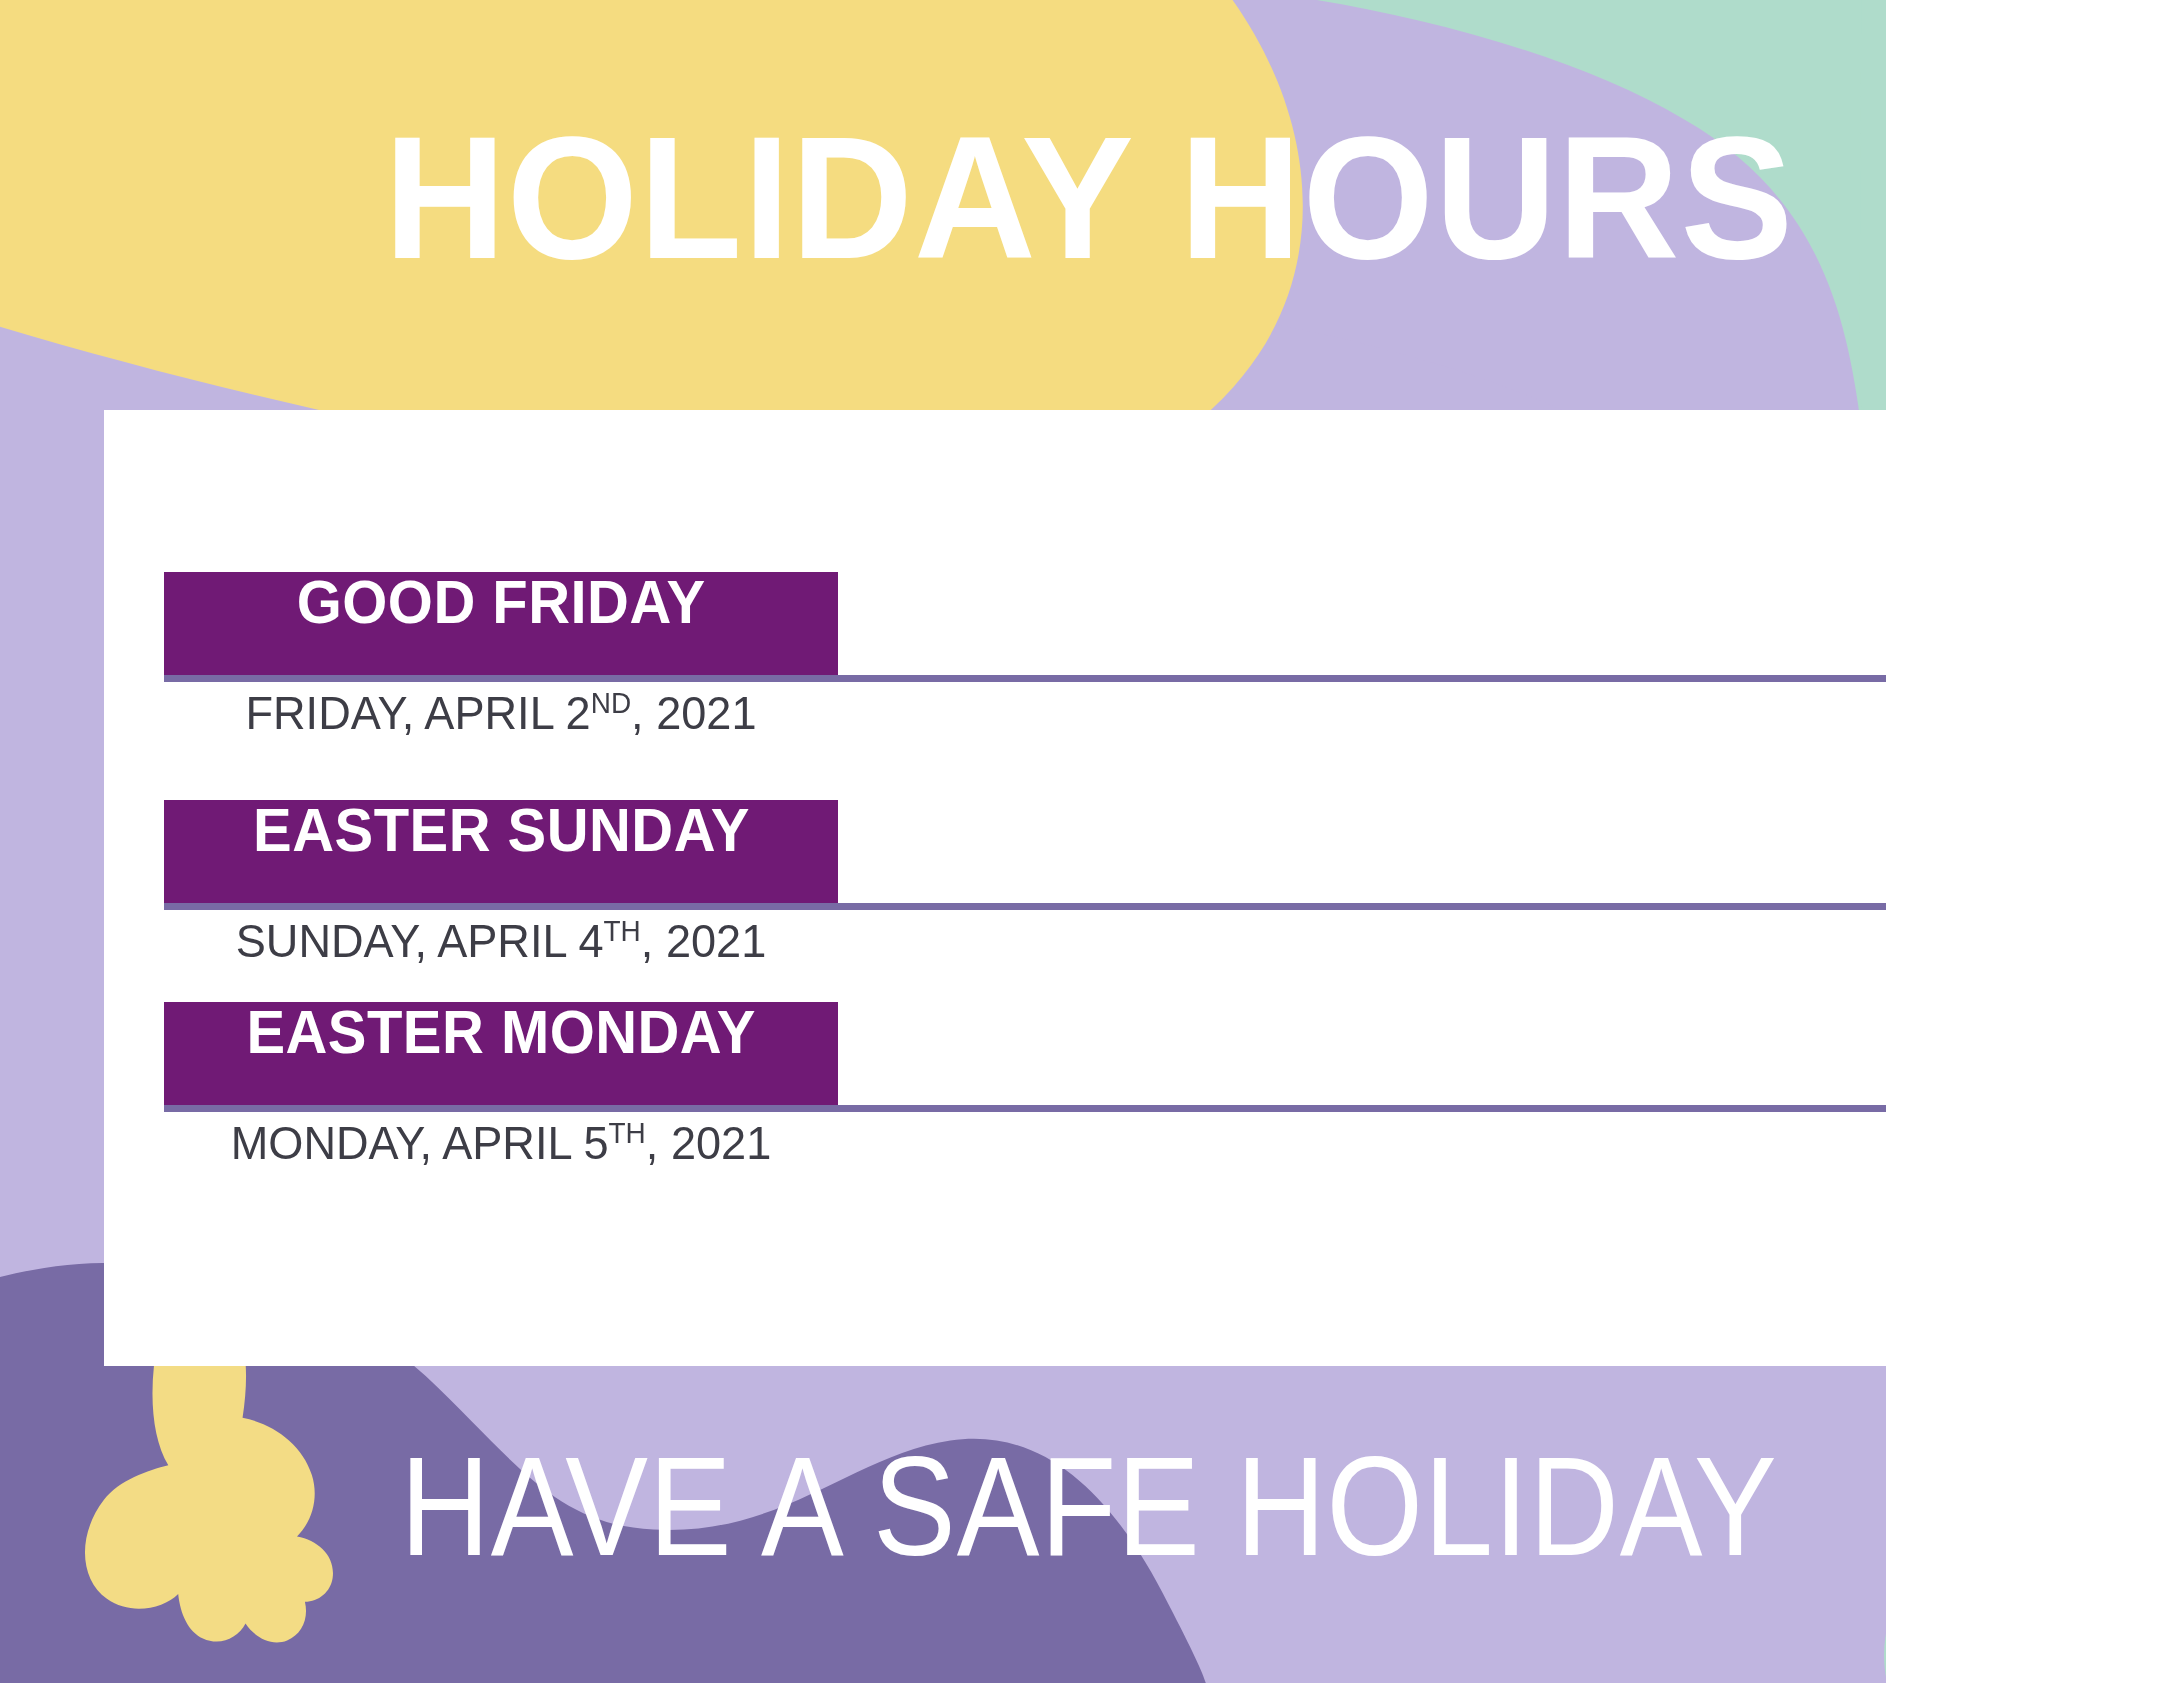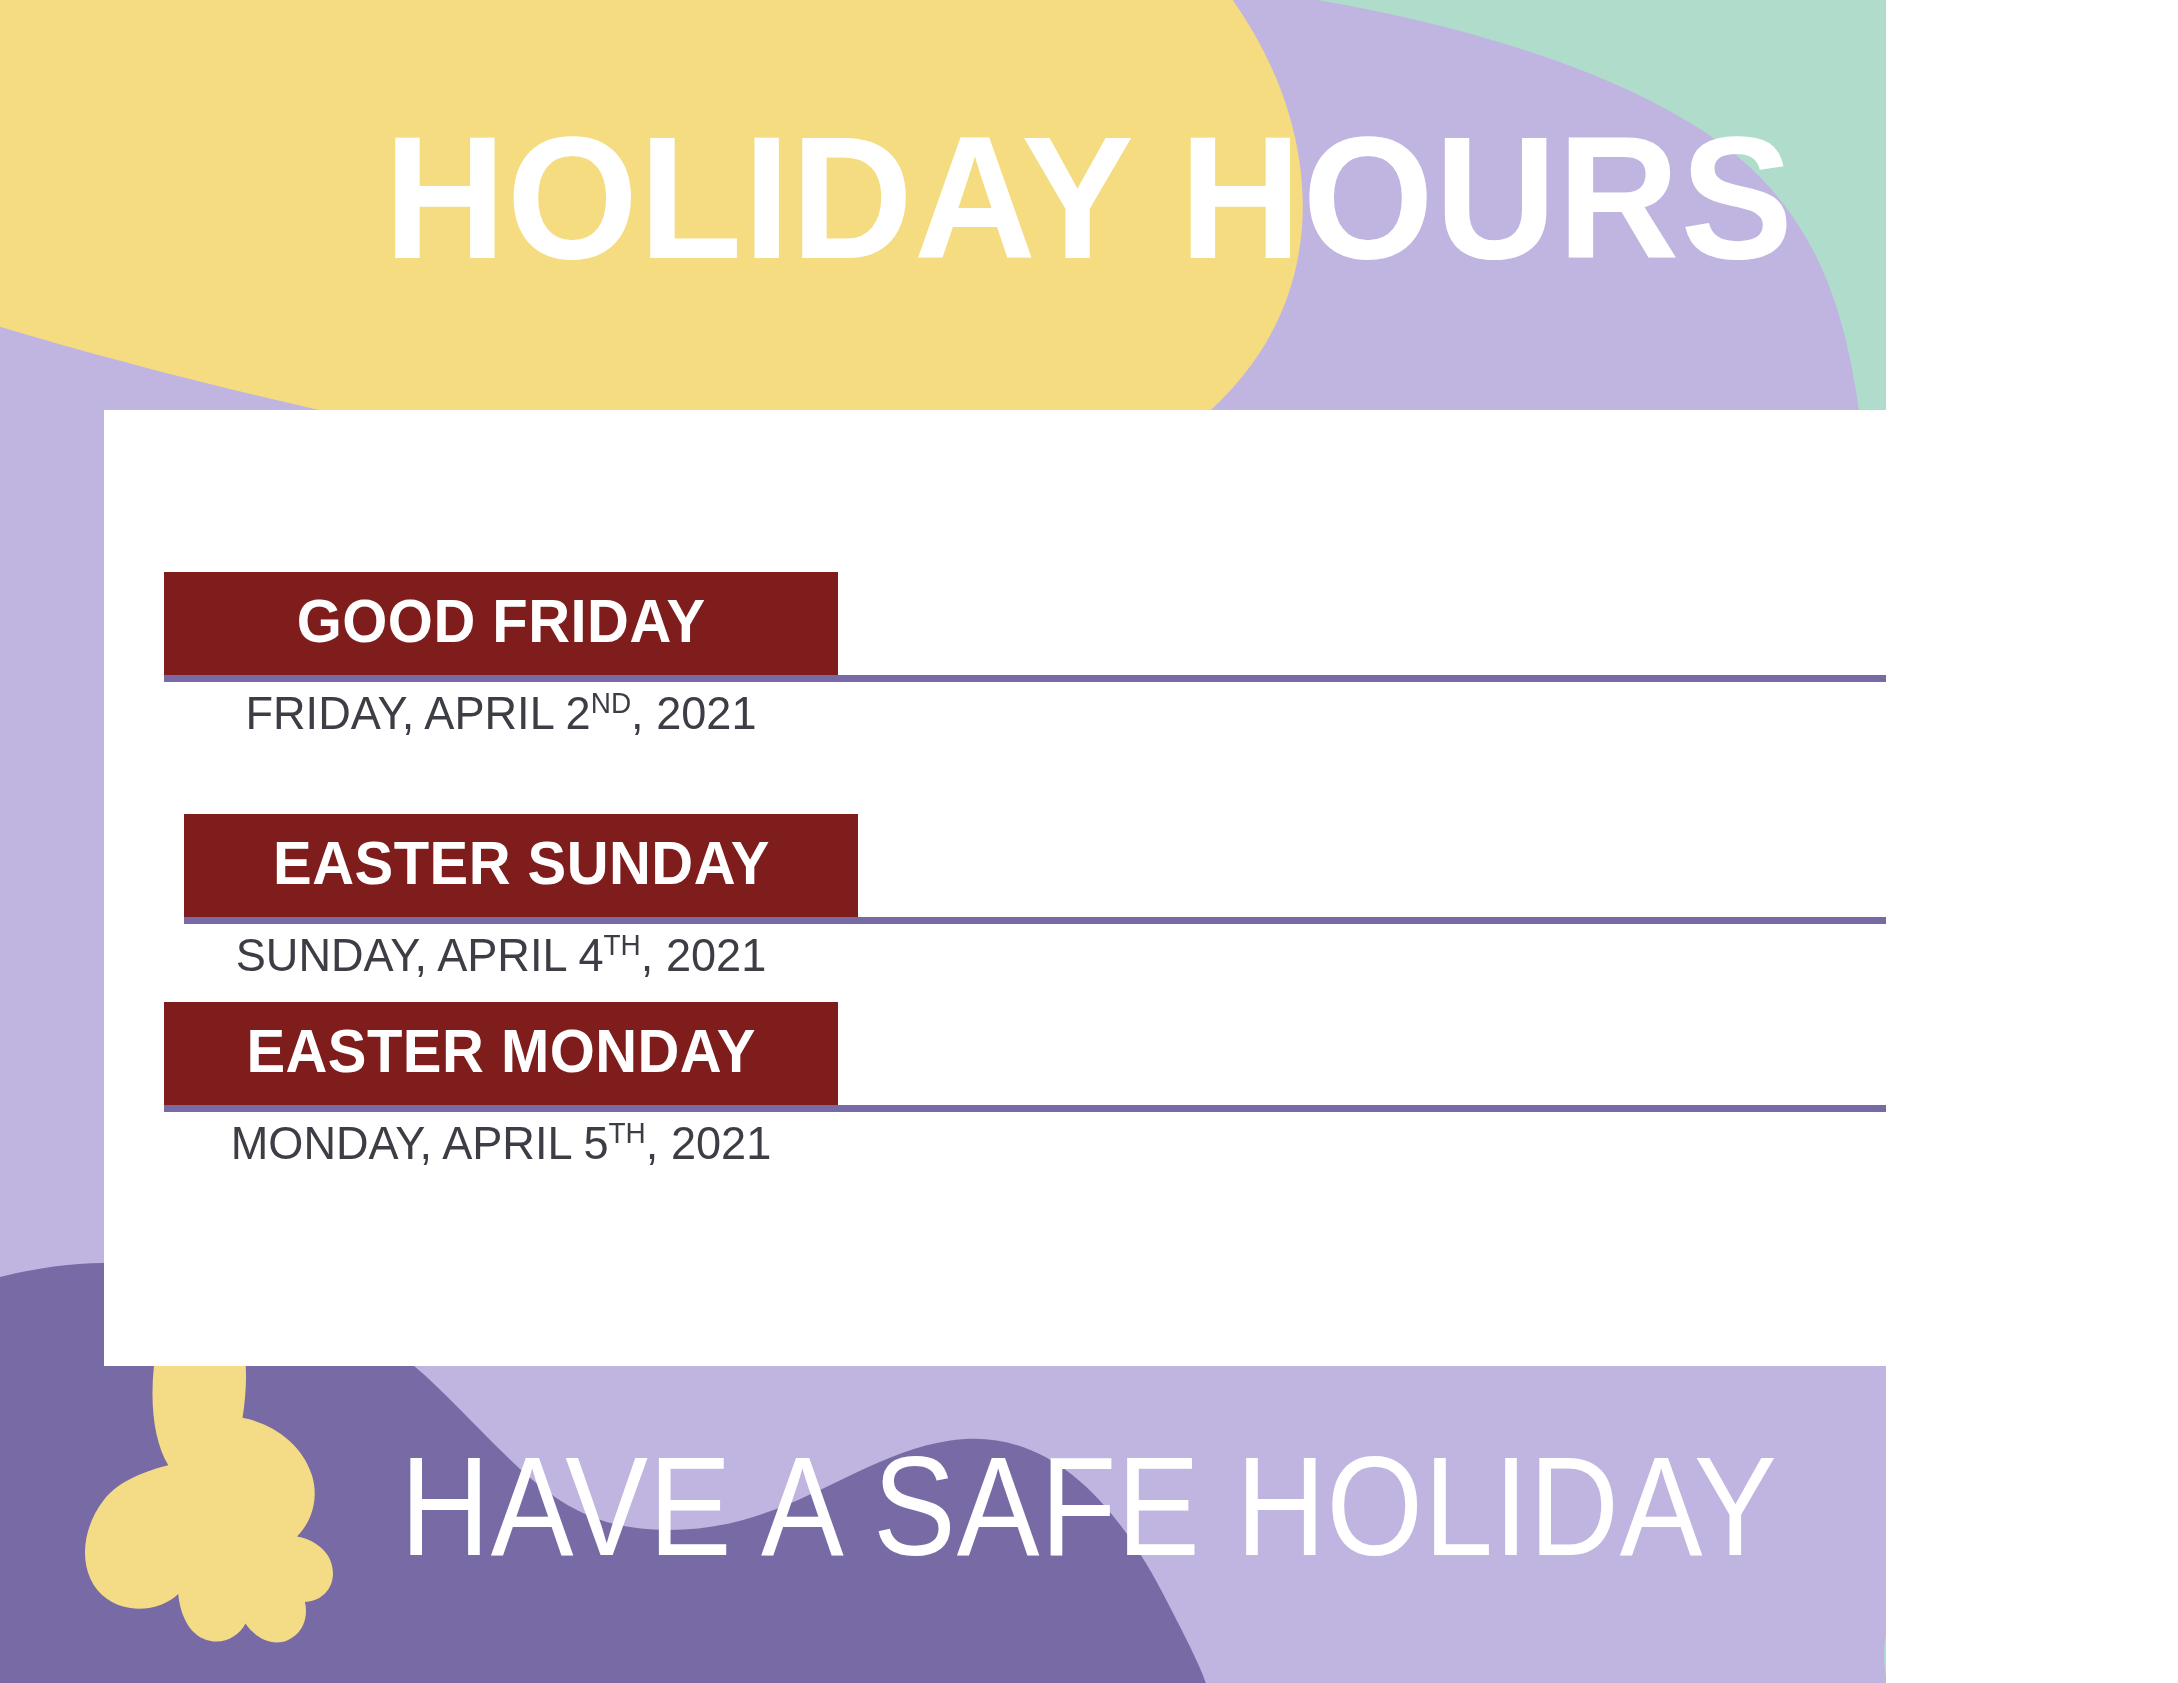--- a/index.html
+++ b/index.html
@@ -64,37 +64,37 @@
     height: 100%;
   }
 
   .holiday-row {
     position: absolute;
     left: 0;
     width: 100%;
   }
 
   .holiday-row.r0 { top: 162px; }
-  .holiday-row.r1 { top: 404px; padding-left: 20px; }
+  .holiday-row.r1 { top: 390px; }
   .holiday-row.r2 { top: 592px; }
 
   .banner-line {
     position: relative;
     height: 107px;
   }
 
   .banner {
     position: absolute;
     left: 60px;
     top: 0;
     width: 674px;
     height: 103px;
-    background: #7f1d1d;
+    background: #701a75;
     display: flex;
-    align-items: center;
+    align-items: flex-start;
     justify-content: center;
     box-sizing: border-box;
     padding-bottom: 4px;
   }
 
   .banner-label {
     color: #ffffff;
     font-family: "Liberation Sans Narrow", "Liberation Sans", sans-serif;
     font-weight: 700;
     font-size: 61px;

